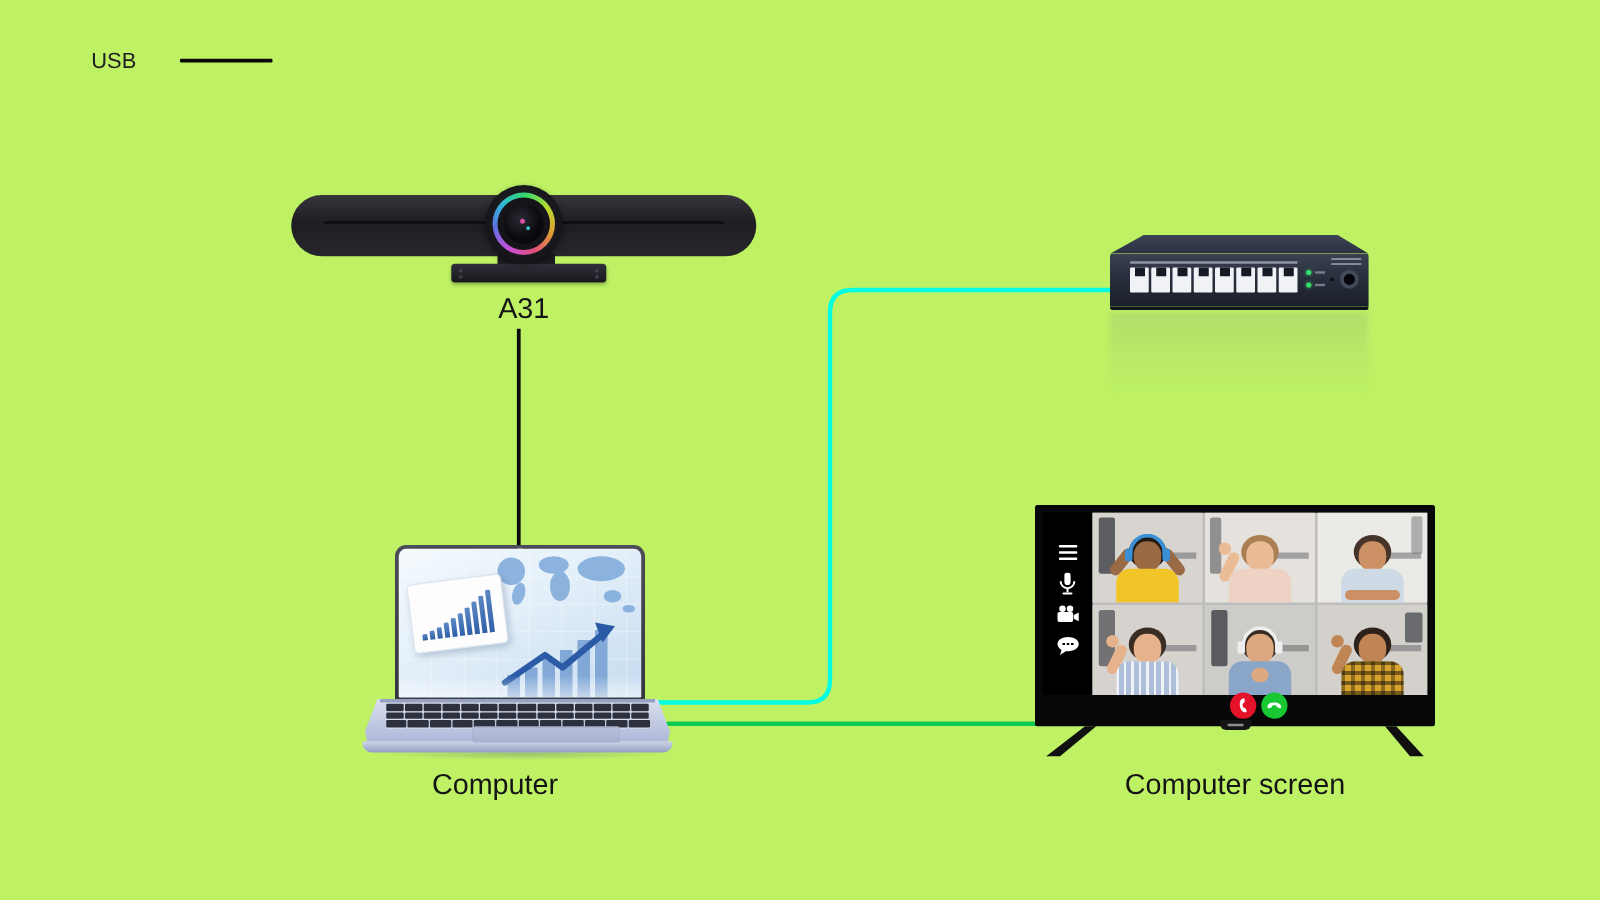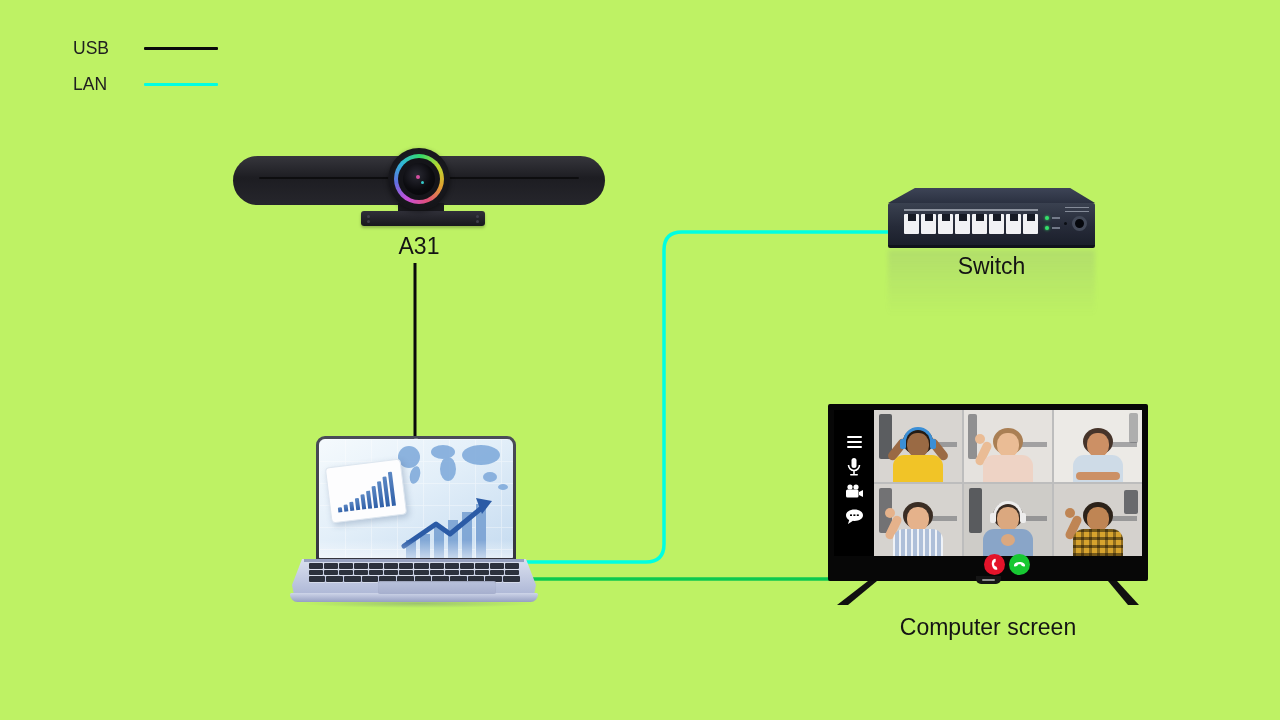--- a/index.html
+++ b/index.html
@@ -135,24 +135,20 @@
     <path d="M 415 263 L 415 442" fill="none" stroke-width="3" stroke="#0a0a0a"></path>
     <path d="M 510 562 L 646 562 Q 664 562 664 544 L 664 250 Q 664 232 682 232 L 898 232" fill="none" stroke-width="3.5" stroke="#00ffe2"></path>
     <path d="M 520 579 L 838 579" fill="none" stroke-width="3.5" stroke="#0cc94f"></path>
   </svg>
 
   <div class="legend">
       <div class="legend-row">
         <div class="legend-label">USB</div>
         <div class="legend-line" style="background: rgb(10, 10, 10);"></div>
       </div>
-      <div class="legend-row">
-        <div class="legend-label">LAN</div>
-        <div class="legend-line" style="background: rgb(0, 255, 226);"></div>
-      </div>
     </div>
 
   <div class="a31-bar">
     <div class="a31-slot"></div>
   </div>
   <div class="a31-lens">
     <div class="a31-ring">
       <div class="a31-ring-hole"></div>
     </div>
     <div class="a31-glass"></div>
@@ -185,21 +181,20 @@
         </div>
       <div class="sw-leds">
           <div class="led" style="background: rgb(53, 224, 107);"></div>
           <div class="led" style="background: rgb(53, 224, 107);"></div>
         </div>
       <div class="sw-reset"></div>
       <div class="sw-dc"></div>
       <div class="sw-brand"></div>
     </div>
   </div>
-  <div class="dev-label" style="left:888px;top:253px;width:207px;">Switch</div>
 
   <div class="laptop-shadow"></div>
   <div class="laptop-screen">
     <div class="cam-dot"></div>
     <div class="lcd">
       <svg class="mapsvg" width="122" height="62" viewBox="0 0 122 62">
         <g fill="#7ca8da" opacity="0.85">
           <ellipse cx="18" cy="16" rx="11" ry="11"></ellipse>
           <ellipse cx="24" cy="34" rx="5" ry="9" transform="rotate(14 24 34)"></ellipse>
           <ellipse cx="52" cy="11" rx="12" ry="7"></ellipse>
@@ -282,20 +277,21 @@
           <div class="key"></div>
           <div class="key"></div>
           <div class="key"></div>
           <div class="key"></div>
           <div class="key"></div>
         </div>
       </div>
   </div>
   <div class="trackpad"></div>
   <div class="lip"></div>
+  <div class="dev-label" style="left:296px;top:614px;width:200px;">Computer</div>
 
   <div class="tv">
     <div class="tv-screen">
       <div class="tv-sidebar">
         <div class="sb-icon">
           <svg width="15" height="12" viewBox="0 0 15 12">
               <g fill="#fff">
             <rect x="0" y="0" width="15" height="2" rx="1"></rect>
             <rect x="0" y="5" width="15" height="2" rx="1"></rect>
             <rect x="0" y="10" width="15" height="2" rx="1"></rect>

